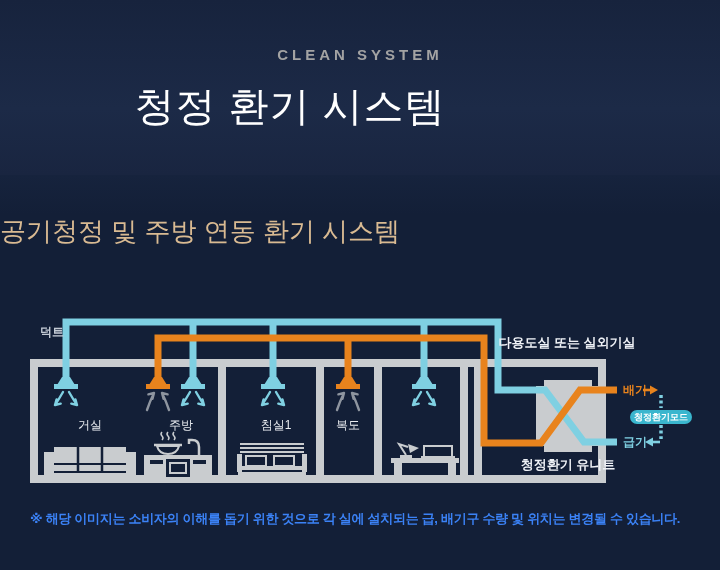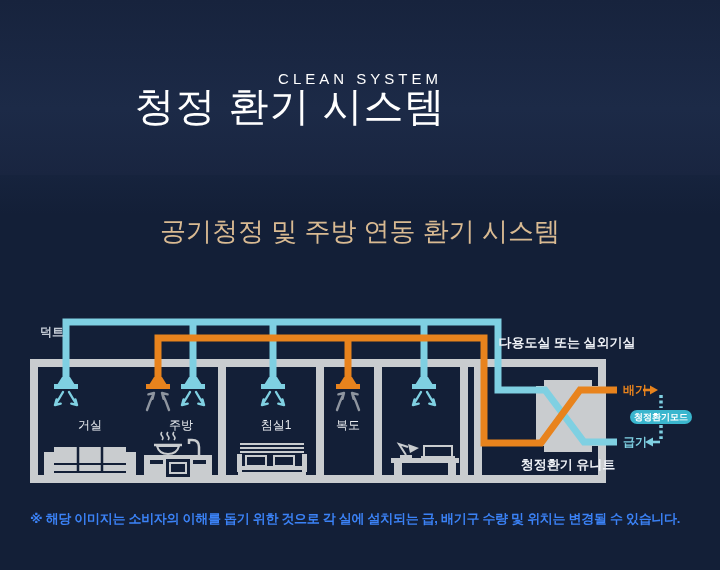--- a/index.html
+++ b/index.html
@@ -12,28 +12,28 @@
   .top-section{
     position:absolute;left:0;top:0;width:720px;height:175px;
     background:linear-gradient(180deg,#17233d 0%,#1c2a47 62%,#192540 100%);
   }
   .bottom-section{
     position:absolute;left:0;top:175px;width:720px;height:395px;
     background:linear-gradient(180deg,#16233d 0%,#131f37 10%,#131f37 100%);
   }
   .eyebrow{
     position:absolute;left:0;top:46px;width:720px;text-align:center;
-    font-size:15px;letter-spacing:4px;color:#ffffff;font-weight:400;margin-top:24px;
+    font-size:15px;letter-spacing:4px;color:#a3a3a3;font-weight:700;
   }
   .main-title{
     position:absolute;left:0;top:82px;width:580px;text-align:center;
     font-size:40px;line-height:48px;color:#ffffff;font-weight:400;letter-spacing:1px;
   }
   .sub-title{
-    position:absolute;left:0;top:214px;width:720px;text-align:center;
+    position:absolute;left:0;top:214px;width:720px;
     font-size:26px;color:#d9ba92;font-weight:500;letter-spacing:0px;
   }
   .diagram{position:absolute;left:0;top:300px;width:720px;height:200px;}
   .footer-note{
     position:absolute;left:30px;top:510px;width:670px;
     font-size:13px;line-height:18px;color:#3b82f6;font-weight:bold;letter-spacing:-0.3px;
   }
   svg text{font-family:"Liberation Sans","DejaVu Sans",sans-serif;}
 </style>
 </head>

